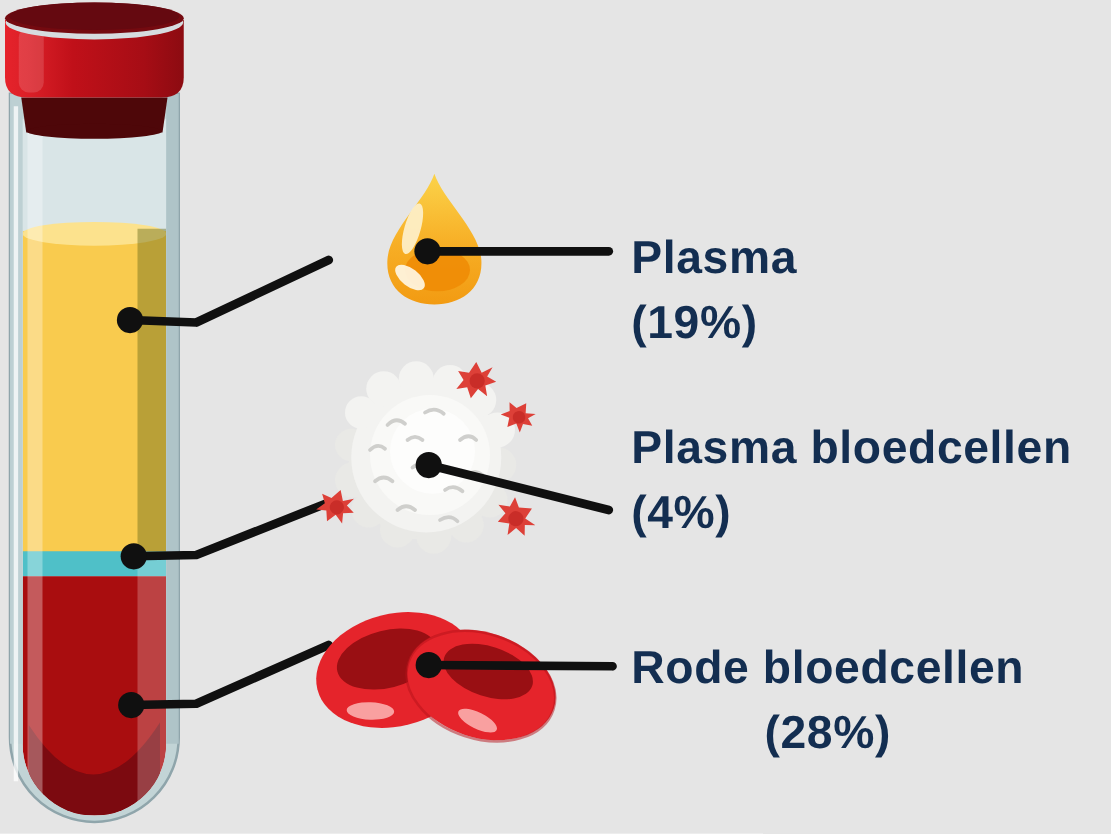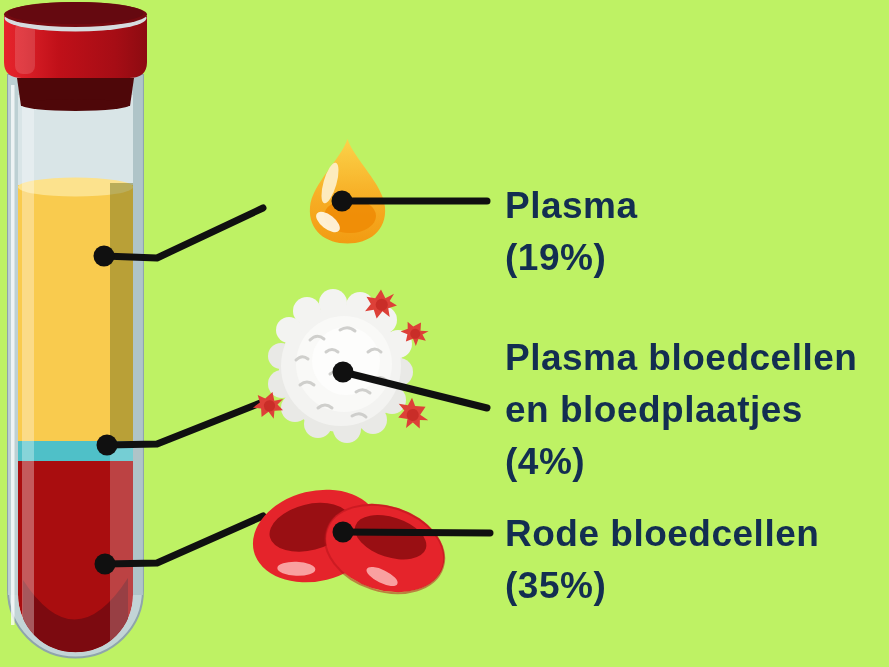--- a/index.html
+++ b/index.html
@@ -1,36 +1,36 @@
 <!DOCTYPE html>
 <html><head>
 <meta charset="utf-8">
 <style>
   html,body{margin:0;padding:0;}
   .canvas{
     position:relative;
     width:889px;height:667px;
-    background:#bef264;
+    background:#e5e5e5;
     overflow:hidden;
     font-family:"Liberation Sans",sans-serif;
   }
   .fig-svg{position:absolute;left:0;top:0;}
   .label{
     position:absolute;
     font-weight:700;
     font-size:37px;
     line-height:52px;
     color:#132e51;
     letter-spacing:0.5px;
     white-space:nowrap;
   }
   .label span{display:block;}
   #label-plasma{left:505px;top:180px;}
   #label-witte{left:505px;top:332px;}
-  #label-rode{left:505px;top:508px;}
+  #label-rode{left:505px;top:508px;text-align:center;}
 </style>
 </head>
 <body>
 
 <div class="canvas">
 
   <svg class="fig-svg" width="889" height="667" viewBox="0 0 889 667">
     <defs>
       <linearGradient id="capGrad" x1="0" y1="0" x2="1" y2="0">
         <stop offset="0" stop-color="#e6232b"></stop>
@@ -177,22 +177,21 @@
     </g>
   </svg>
 
   <div class="label" id="label-plasma">
     <span>Plasma</span>
     <span>(19%)</span>
   </div>
 
   <div class="label" id="label-witte">
     <span>Plasma bloedcellen</span>
-    <span>en bloedplaatjes</span>
     <span>(4%)</span>
   </div>
 
   <div class="label" id="label-rode">
     <span>Rode bloedcellen</span>
-    <span>(35%)</span>
+    <span>(28%)</span>
   </div>
 
 </div>
 
 </body></html>

